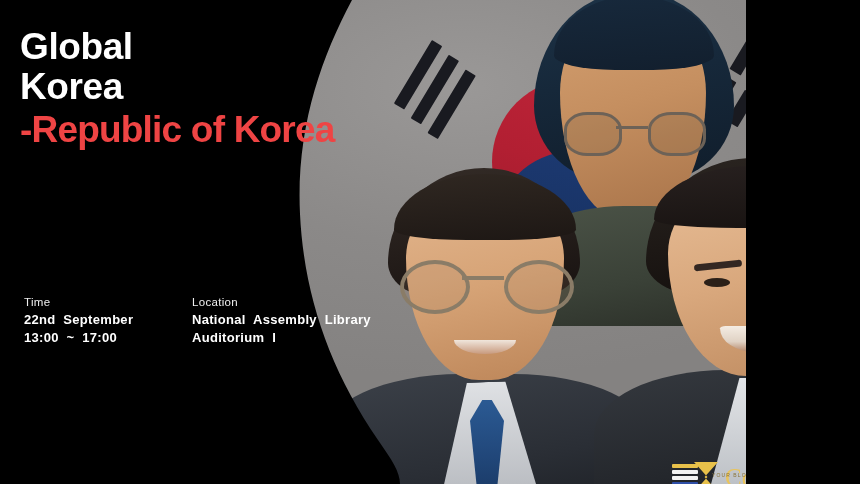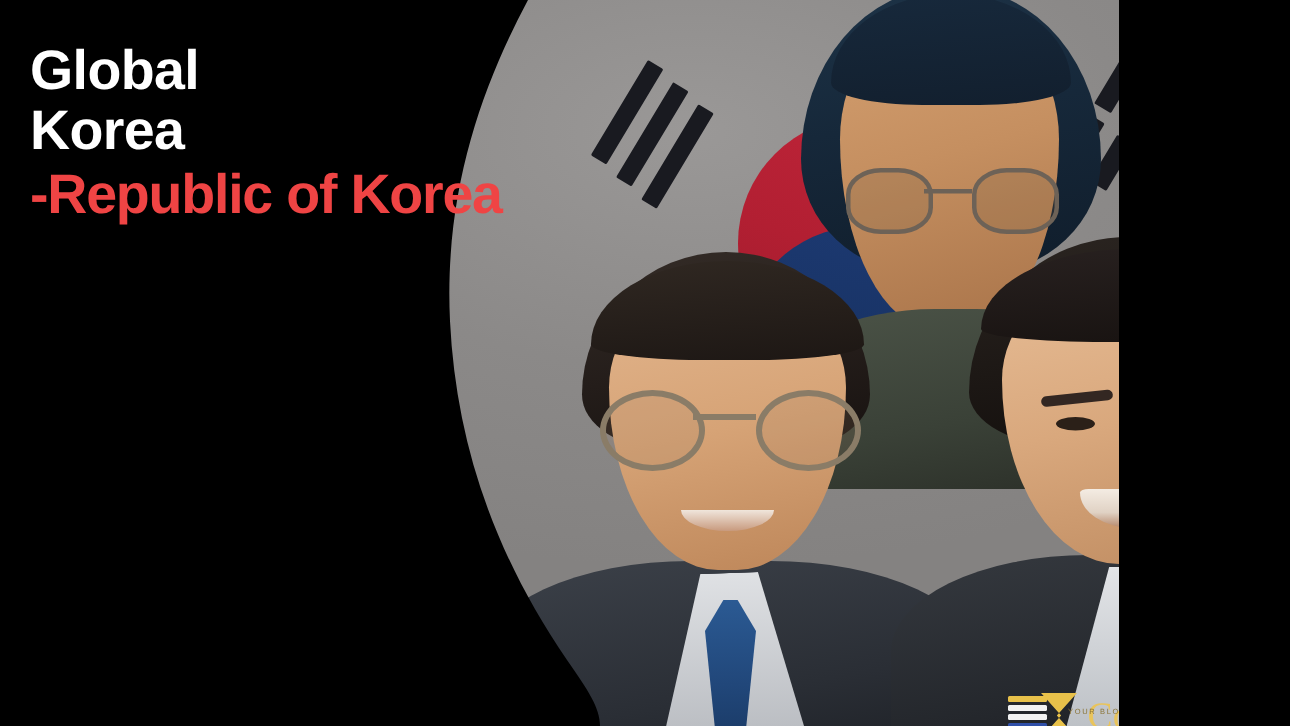--- a/index.html
+++ b/index.html
@@ -319,20 +319,32 @@
   </div>
 
   <div class="black-panel"></div>
 
   <div class="title">
     <span class="ln">Global</span>
     <span class="ln">Korea</span>
     <span class="ln accent">-Republic of Korea</span>
   </div>
 
+  <div class="details">
+    <div class="det-col">
+      <div class="det-label">Time</div>
+      <div class="det-line">22nd  September</div>
+      <div class="det-line">13:00  ~  17:00</div>
+    </div>
+    <div class="det-col wide">
+      <div class="det-label">Location</div>
+      <div class="det-line">National  Assembly  Library</div>
+      <div class="det-line">Auditorium  I</div>
+    </div>
+  </div>
 
   <div class="logo">
     <span class="logo-mark">
       <span class="stripe s1"></span>
         <span class="stripe s2"></span>
       <span class="stripe s3"></span>
         <span class="stripe s4"></span>
       <span class="chev"></span>
     </span>
     <span class="logo-word">Coinfomania</span>

